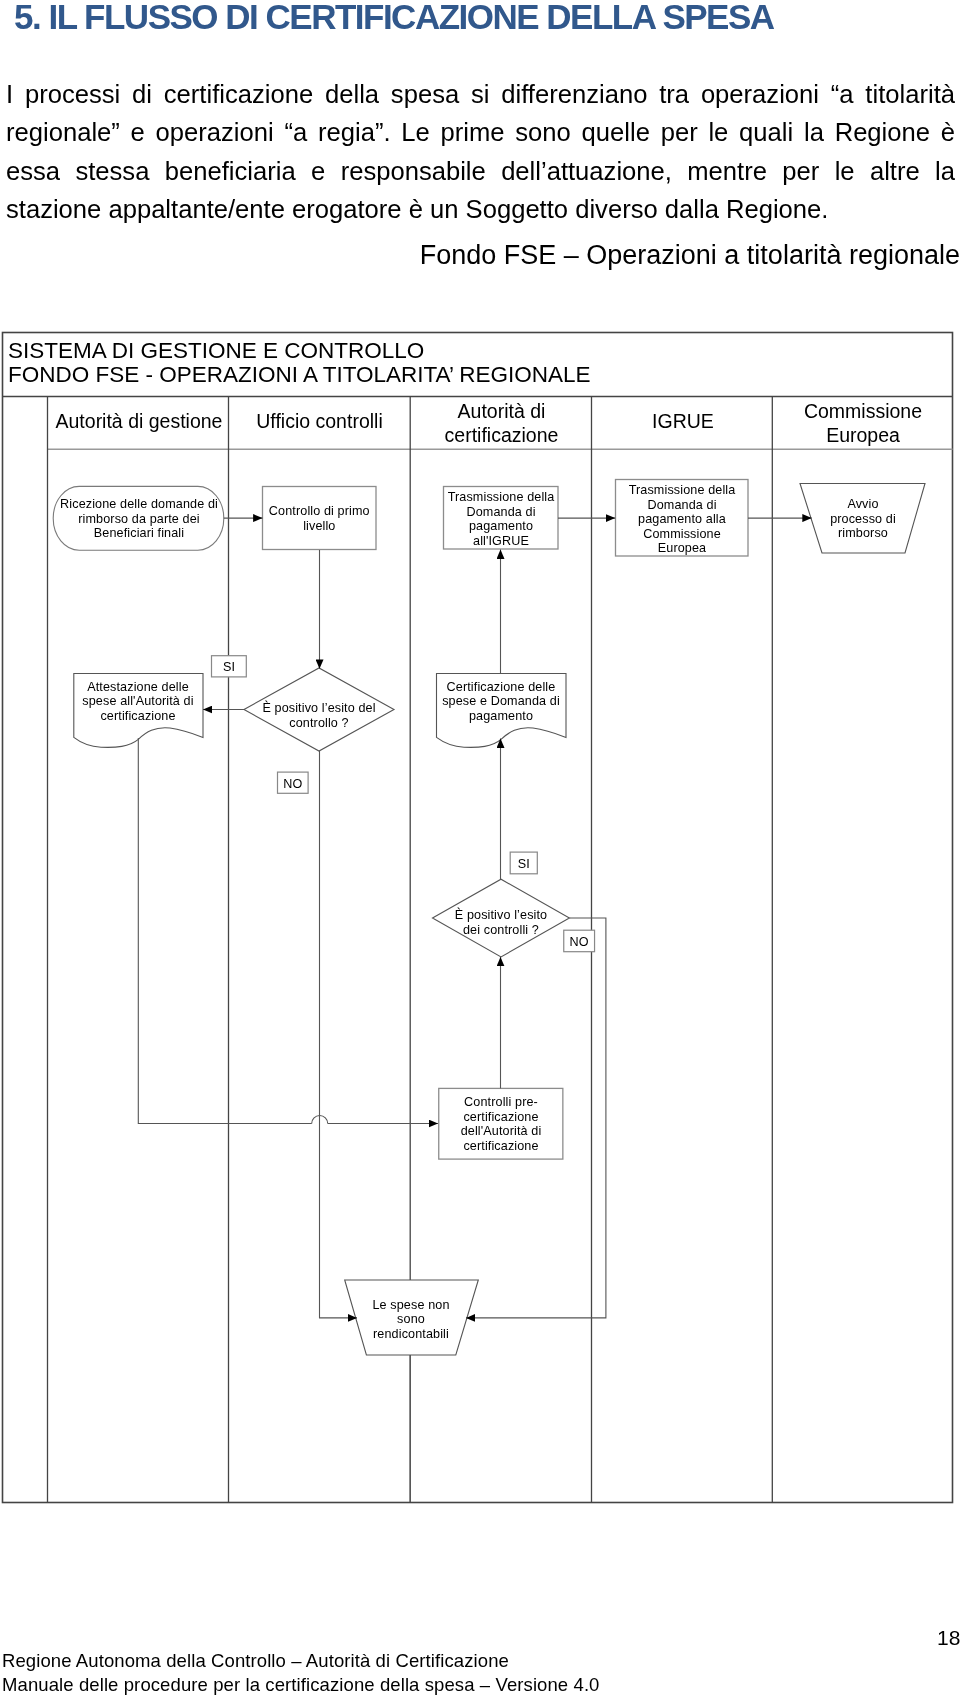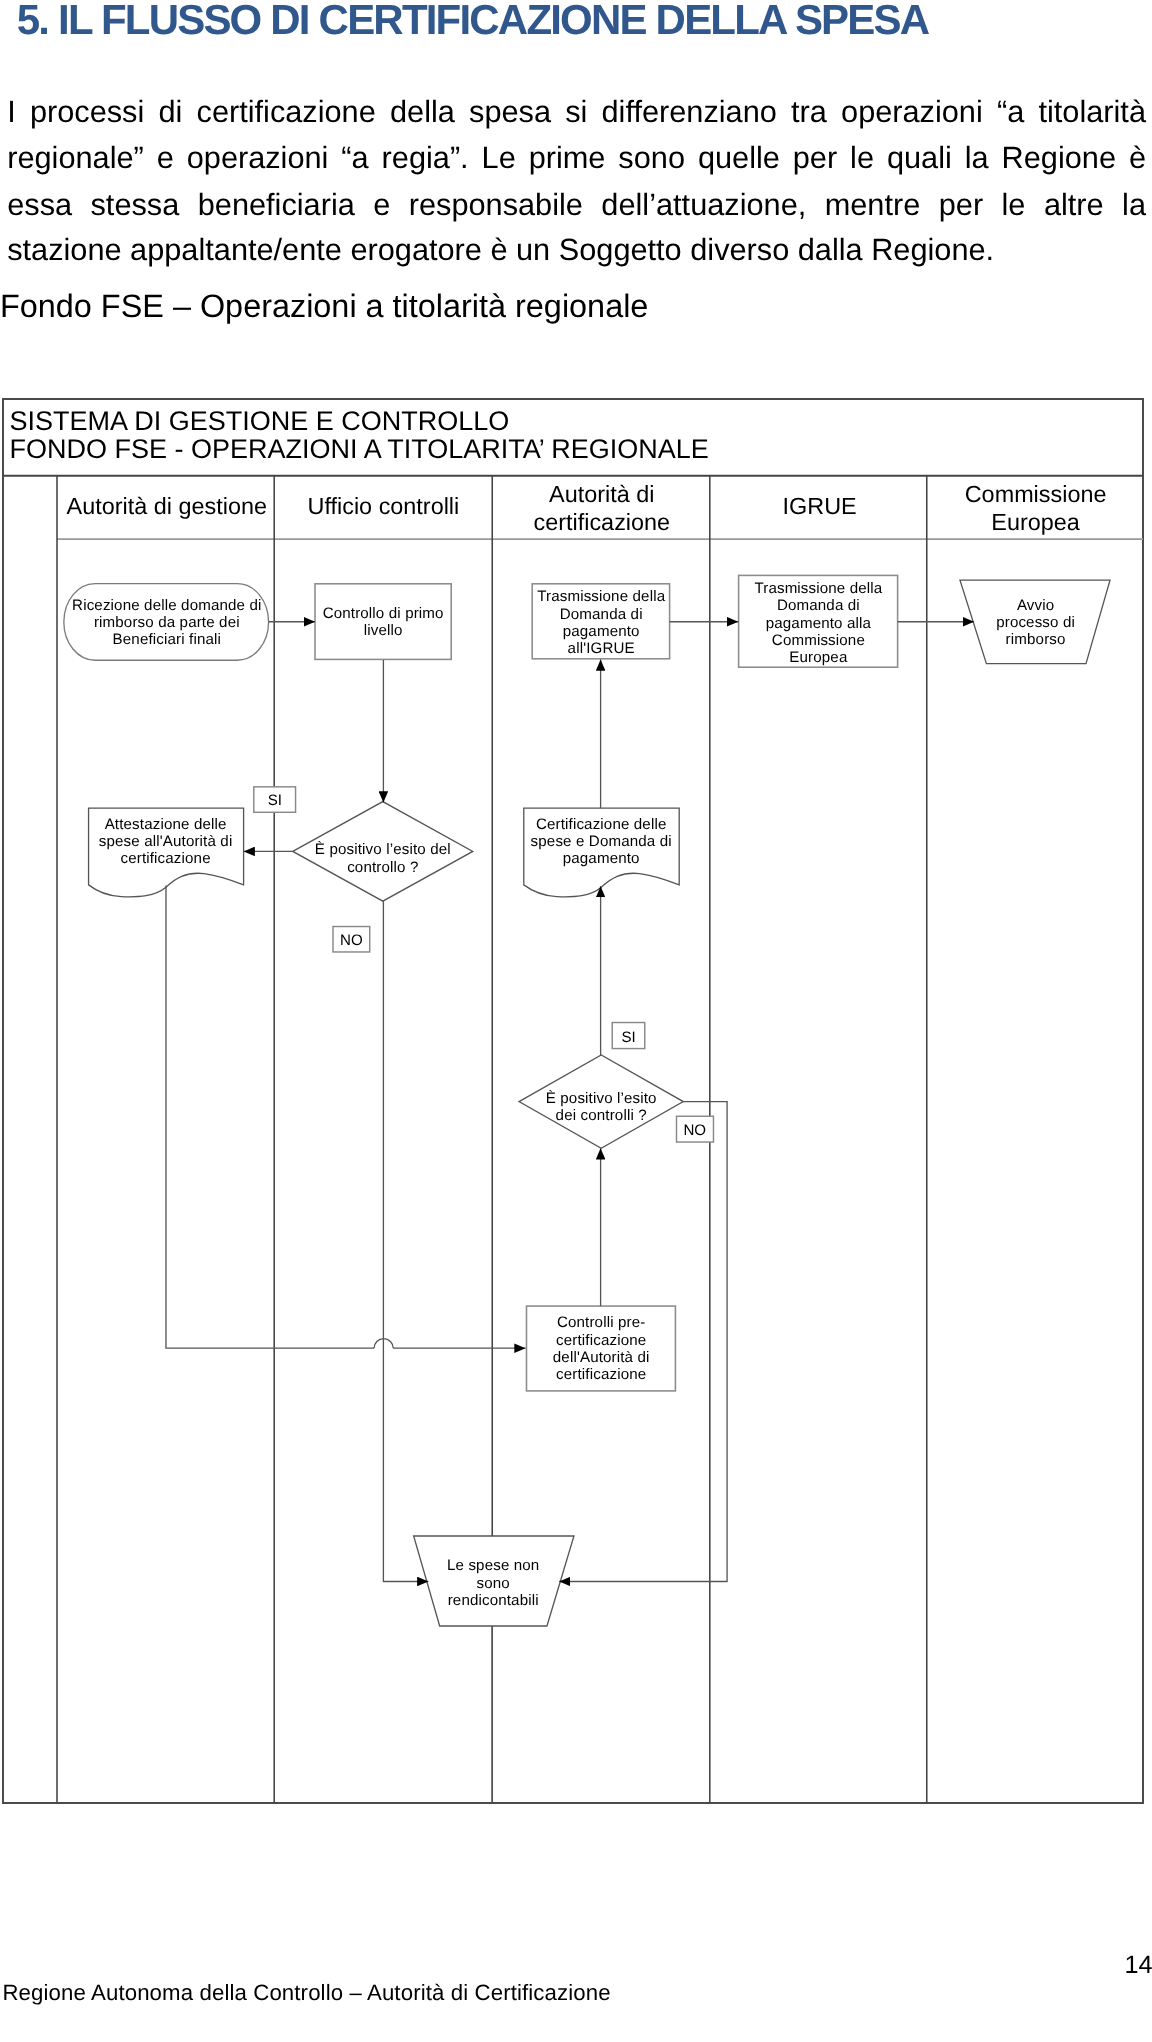--- a/index.html
+++ b/index.html
@@ -3,21 +3,21 @@
 <meta charset="utf-8">
 <style>
   html,body{margin:0;padding:0;background:#fff;}
   body{width:960px;height:1702px;position:relative;overflow:hidden;
        font-family:"Liberation Sans",sans-serif;color:#000;}
   .page{position:absolute;left:0;top:0;width:960px;height:1702px;}
   #heading{position:absolute;left:14px;top:-3px;font-weight:bold;font-size:35px;
            color:#31588C;letter-spacing:-1.5px;white-space:nowrap;}
   #body-text{position:absolute;left:6px;top:75px;width:949px;font-size:25.6px;
              line-height:38.3px;text-align:justify;}
-  #fondo{position:absolute;left:0;top:240px;width:960px;text-align:left;font-size:27px;}
+  #fondo{position:absolute;left:0;top:240px;width:960px;text-align:right;font-size:27px;}
   #flow{position:absolute;left:0;top:0;width:960px;height:1702px;}
   #flow text{font-family:"Liberation Sans",sans-serif;fill:#000;}
   .ft{font-size:12.6px;letter-spacing:0.12px;}
   .fhdr{font-size:19.5px;}
   .ftitle{font-size:22.5px;}
   .flabel{font-size:12.6px;}
   #footer{position:absolute;left:2px;top:1649px;font-size:18.5px;line-height:24px;letter-spacing:0.1px;}
   #pageno{position:absolute;left:937px;top:1626px;font-size:21px;}
 </style>
 </head>
@@ -159,15 +159,16 @@
       </g>
       <g>
         <rect x="563.75" y="930.2" width="30.8" height="21.5" fill="#fff" stroke="#888" stroke-width="1.2"></rect>
         <text class="flabel" x="579" y="945.8" text-anchor="middle">NO</text>
       </g>
     </g>
   </svg>
 
   <div id="footer">
     <div class="fline">Regione Autonoma della Controllo  –  Autorità di Certificazione</div>
+    <div class="fline">Manuale delle procedure per la certificazione della spesa  – Versione 4.0</div>
   </div>
-  <div id="pageno">14</div>
+  <div id="pageno">18</div>
 </div>
 
 </body></html>

